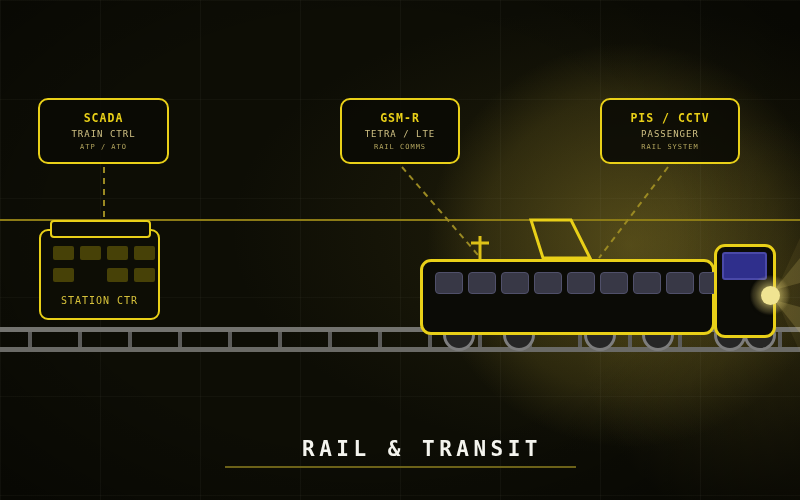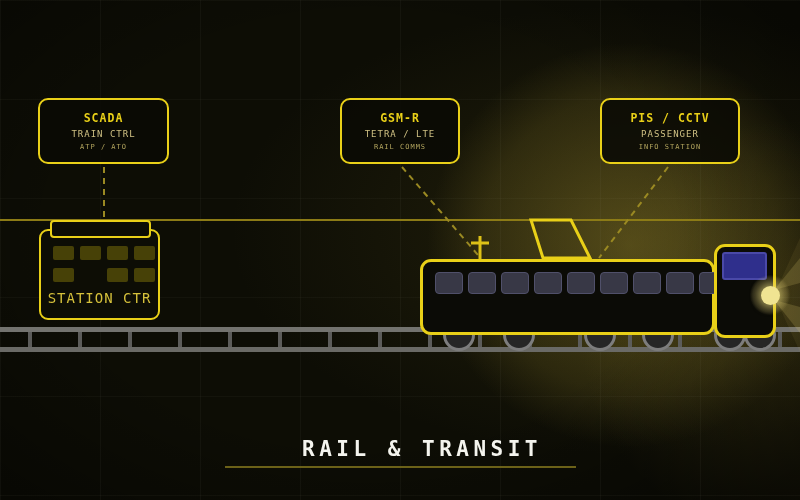--- a/index.html
+++ b/index.html
@@ -53,21 +53,21 @@
   .station-roof{
     position:absolute;left:50px;top:220px;width:101px;height:18px;box-sizing:border-box;
     border:2.5px solid var(--c-accent,#e9d018);border-radius:4px;background:#0d0d05;z-index:5;
   }
   .station .win{
     position:absolute;width:21px;height:14px;border-radius:2px;
     background:var(--c-station-window,#474107);
   }
   .station-label{
     position:absolute;left:0;right:0;bottom:12px;text-align:center;
-    font-size:14px;letter-spacing:1px;color:var(--c-station-label,#d6c13b);z-index:5;
+    font-size:10px;letter-spacing:1px;color:var(--c-station-label,#d6c13b);z-index:5;
   }
 
   
   .rail{position:absolute;left:0;width:800px;height:5px;z-index:3;}
   .rail.top{top:327px;background:var(--c-rail,#73736f);}
   .rail.bottom{top:347px;background:var(--c-rail-b,#6a6a66);}
   .ties{
     position:absolute;left:0;top:330px;width:800px;height:19px;z-index:2;
     background:repeating-linear-gradient(90deg, transparent 0 28px, var(--c-tie,#5c5c5a) 28px 32px, transparent 32px 50px);
   }
@@ -139,21 +139,21 @@
     <div class="t3">ATP / ATO</div>
   </div>
   <div class="callout c2">
     <div class="t1">GSM-R</div>
     <div class="t2">TETRA / LTE</div>
     <div class="t3">RAIL COMMS</div>
   </div>
   <div class="callout c3">
     <div class="t1">PIS / CCTV</div>
     <div class="t2">PASSENGER</div>
-    <div class="t3">INFO STATION</div>
+    <div class="t3">RAIL SYSTEM</div>
   </div>
 
   <div class="ties"></div>
   <div class="rail top"></div>
   <div class="rail bottom"></div>
 
   <div class="station">
     <div class="win" style="left:12px;top:15px;"></div>
     <div class="win" style="left:39px;top:15px;"></div>
     <div class="win" style="left:66px;top:15px;"></div>

